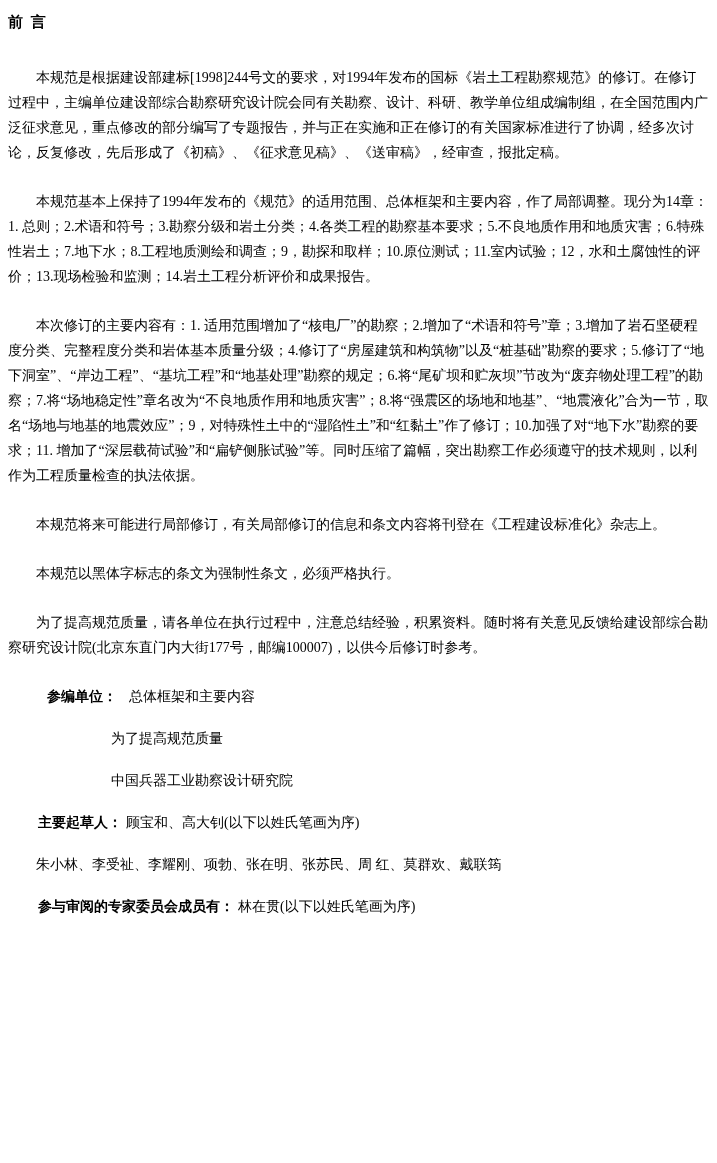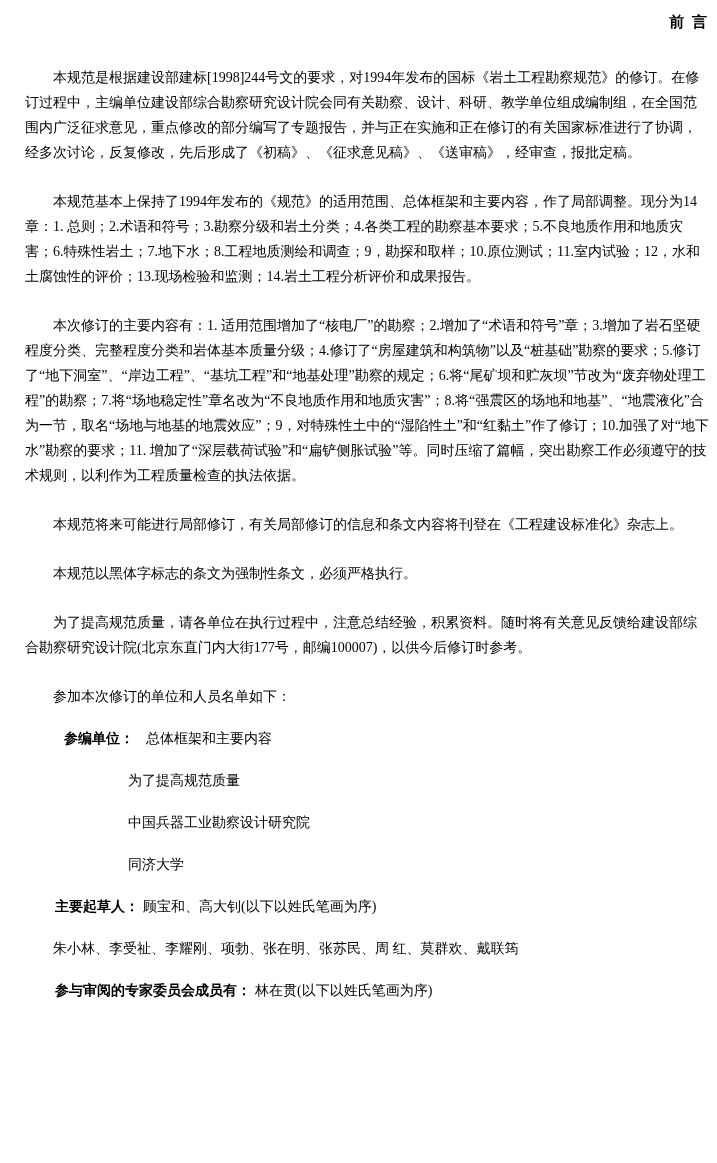--- a/index.html
+++ b/index.html
@@ -12,28 +12,28 @@
     min-height: 1163px;
     box-sizing: border-box;
     background: #ffffff;
     color: #000000;
     font-family: "Liberation Serif", "DejaVu Serif", serif;
     font-size: 14px;
     line-height: 25px;
     padding: 8px 8px 12px 8px;
   }
   .doc-title {
-    text-align: right;
+    text-align: left;
     font-weight: bold;
     font-size: 15px;
     letter-spacing: 2px;
     margin: 2px 0 30px 0;
   }
   p {
-    margin: 0 0 24px 17px;
+    margin: 0 0 24px 0;
   }
   .indent {
     text-indent: 28px;
   }
   .unit-row {
     padding-left: 39px;
     margin-bottom: 17px;
   }
   .unit-cont {
     padding-left: 103px;
@@ -64,30 +64,28 @@
   <p class="indent">本规范基本上保持了1994年发布的《规范》的适用范围、总体框架和主要内容，作了局部调整。现分为14章：1. 总则；2.术语和符号；3.勘察分级和岩土分类；4.各类工程的勘察基本要求；5.不良地质作用和地质灾害；6.特殊性岩土；7.地下水；8.工程地质测绘和调查；9，勘探和取样；10.原位测试；11.室内试验；12，水和土腐蚀性的评价；13.现场检验和监测；14.岩土工程分析评价和成果报告。</p>
 
   <p class="indent">本次修订的主要内容有：1. 适用范围增加了“核电厂”的勘察；2.增加了“术语和符号”章；3.增加了岩石坚硬程度分类、完整程度分类和岩体基本质量分级；4.修订了“房屋建筑和构筑物”以及“桩基础”勘察的要求；5.修订了“地下洞室”、“岸边工程”、“基坑工程”和“地基处理”勘察的规定；6.将“尾矿坝和贮灰坝”节改为“废弃物处理工程”的勘察；7.将“场地稳定性”章名改为“不良地质作用和地质灾害”；8.将“强震区的场地和地基”、“地震液化”合为一节，取名“场地与地基的地震效应”；9，对特殊性土中的“湿陷性土”和“红黏土”作了修订；10.加强了对“地下水”勘察的要求；11. 增加了“深层载荷试验”和“扁铲侧胀试验”等。同时压缩了篇幅，突出勘察工作必须遵守的技术规则，以利作为工程质量检查的执法依据。</p>
 
   <p class="indent">本规范将来可能进行局部修订，有关局部修订的信息和条文内容将刊登在《工程建设标准化》杂志上。</p>
 
   <p class="indent">本规范以黑体字标志的条文为强制性条文，必须严格执行。</p>
 
   <p class="indent">为了提高规范质量，请各单位在执行过程中，注意总结经验，积累资料。随时将有关意见反馈给建设部综合勘察研究设计院(北京东直门内大街177号，邮编100007)，以供今后修订时参考。</p>
 
-  <p class="indent tight">参加本次修订的单位和人员名单如下：</p>
 
 
   <p class="unit-row">
     <span class="lbl">参编单位：</span><span class="val">总体框架和主要内容</span>
   </p>
 
   <p class="unit-cont">为了提高规范质量</p>
   <p class="unit-cont">中国兵器工业勘察设计研究院</p>
-  <p class="unit-cont">同济大学</p>
 
   <p class="tight" style="padding-left:30px;">
     <span class="lbl">主要起草人：</span><span class="val-sm">顾宝和、高大钊(以下以姓氏笔画为序)</span>
   </p>
 
   <p class="indent tight">朱小林、李受祉、李耀刚、项勃、张在明、张苏民、周 红、莫群欢、戴联筠</p>
 
   <p class="tight" style="padding-left:30px;">
     <span class="lbl">参与审阅的专家委员会成员有：</span><span class="val-sm">林在贯(以下以姓氏笔画为序)</span>
   </p>

